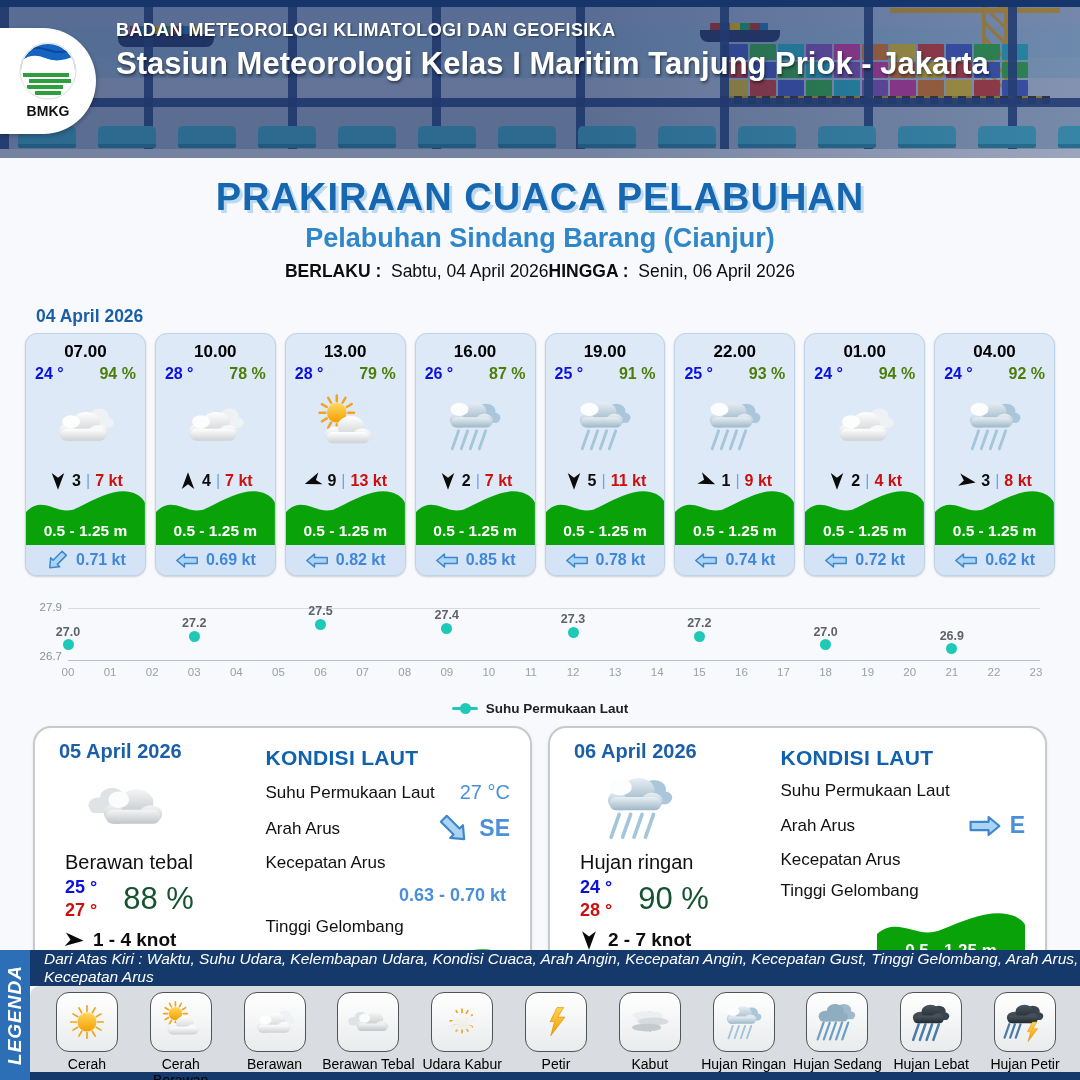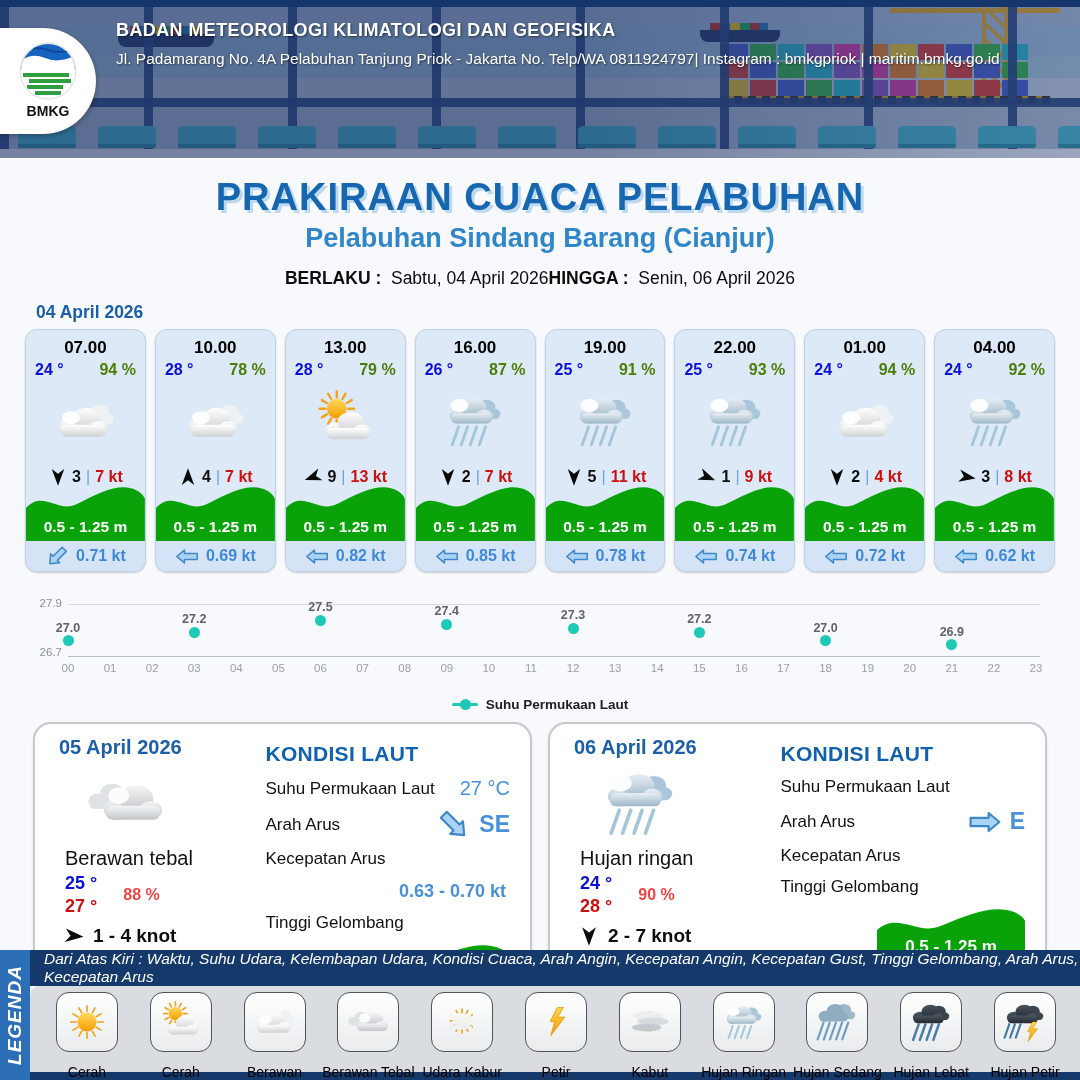--- a/index.html
+++ b/index.html
@@ -26,23 +26,23 @@
   .hero-topbar { position:absolute; top:0; left:0; right:0; height:7px; background:#16356b; }
   .logo-pill { position:absolute; left:0; top:28px; width:96px; height:106px; background:#fff; border-radius:0 53px 53px 0; z-index:6; display:flex; align-items:center; justify-content:center; box-shadow:1px 2px 4px rgba(0,0,0,.25); }
   .hero-text { position:absolute; left:116px; top:20px; right:10px; color:#fff; z-index:5; }
   .hero-agency { font-size:18px; font-weight:700; letter-spacing:.4px; text-shadow:1px 1px 2px rgba(0,0,0,.5); }
   .hero-station { font-size:31px; font-weight:700; margin-top:5px; text-shadow:1px 2px 3px rgba(0,0,0,.5); }
   .hero-address { font-size:15.5px; margin-top:9px; text-shadow:1px 1px 2px rgba(0,0,0,.5); }
 
   
   .main-title { text-align:center; margin-top:18px; font-size:38px; font-weight:800; color:#1766b0; letter-spacing:1px; text-shadow:3px 3px 0 #bcd9f0; }
   .sub-title  { text-align:center; margin-top:4px; font-size:27px; font-weight:700; color:#2f87ca; }
-  .validity { display:flex; justify-content:center; margin-top:14px; font-size:17.5px; color:#0d0d0d; }
+  .validity { display:flex; justify-content:center; margin-top:7px; font-size:17.5px; color:#0d0d0d; }
   .validity b { font-weight:700; }
-  .day-label { margin:13px 0 6px 36px; font-size:17.5px; font-weight:700; color:#1a5fa8; }
+  .day-label { margin:24px 0 6px 36px; font-size:17.5px; font-weight:700; color:#1a5fa8; }
 
   
   .cards { display:flex; gap:9px; margin:0 25px; }
   .fcard { flex:1; height:243px; background:#dde9f7; border:1px solid #bfd2e6; border-radius:12px; position:relative; overflow:hidden; box-shadow:0 1px 2px rgba(0,0,0,.18); }
   .f-time { text-align:center; font-weight:700; font-size:17px; color:#000; margin-top:8px; }
   .f-th { display:flex; justify-content:space-between; padding:3px 9px 0; font-weight:700; font-size:16px; }
   .f-temp { color:#0b11dd; }
   .f-hum  { color:#4c7d08; }
   .f-icon { height:84px; display:flex; align-items:center; justify-content:center; }
   .f-wind { display:flex; align-items:center; justify-content:center; gap:4px; font-weight:700; font-size:16px; height:28px; color:#0d0d0d; }
@@ -68,21 +68,21 @@
   
   .dcards { display:flex; gap:16px; margin:8px 33px 0; }
   .dcard { flex:1; height:248px; background:#fff; border:2px solid #c6cacd; border-radius:18px; box-shadow:0 1px 3px rgba(0,0,0,.10); padding:12px 20px 10px 24px; display:grid; grid-template-columns:44% 56%; }
   .d-date { font-size:20px; font-weight:700; color:#1a5fa8; }
   .d-icon { height:88px; display:flex; align-items:center; padding-left:14px; }
   .d-cond { font-size:20px; color:#111; padding-left:6px; }
   .d-temps { display:flex; align-items:center; gap:26px; padding-left:6px; margin-top:2px; }
   .d-temps .col { display:flex; flex-direction:column; line-height:1.25; }
   .d-tmin { color:#0b11dd; font-weight:700; font-size:18px; }
   .d-tmax { color:#cc1010; font-weight:700; font-size:18px; }
-  .d-hum  { color:#ef4444; font-weight:700; font-size:16px; }
+  .d-hum  { color:#14532d; font-weight:400; font-size:31px; }
   .d-wind { display:flex; align-items:center; gap:8px; font-weight:700; font-size:19px; color:#0d0d0d; margin-top:8px; padding-left:4px; }
   .d-gust { color:#cc1010; font-weight:700; font-size:18px; margin-top:6px; padding-left:34px; }
   .d-right { padding-top:6px; padding-left:8px; }
   .d-sea-title { font-size:21px; font-weight:700; color:#1061ae; letter-spacing:.3px; }
   .d-row { display:flex; justify-content:space-between; align-items:center; margin-top:11px; }
   .d-label { font-size:17px; color:#111; }
   .d-sst { font-size:20px; font-weight:400; color:#4a90d9; }
   .d-dir { display:flex; align-items:center; gap:8px; font-size:23px; font-weight:700; color:#4a90d9; }
   .d-speed { text-align:right; font-size:18px; font-weight:700; color:#4a90d9; margin-top:12px; padding-right:4px; }
   .d-wavebox { position:relative; width:148px; height:64px; margin-left:auto; margin-top:2px; }
@@ -90,21 +90,21 @@
   .d-wave-label { position:absolute; bottom:6px; width:100%; text-align:center; color:#fff; font-weight:700; font-size:17px; }
 
   
   .legend { position:absolute; left:0; right:0; bottom:0; height:130px; }
   .leg-band { position:absolute; left:0; top:0; bottom:0; width:30px; background:#2d6fb7; z-index:2; display:flex; align-items:center; justify-content:center; overflow:visible; }
   .leg-band span { transform:rotate(-90deg); color:#fff; font-size:19px; font-weight:700; font-style:italic; letter-spacing:1px; white-space:nowrap; }
   .leg-caption { margin-left:30px; height:36px; background:#16396b; color:#fff; font-style:italic; font-size:15.5px; display:flex; align-items:center; padding-left:14px; }
   .leg-body { margin-left:30px; height:86px; background:#d9dde1; display:flex; padding:6px 8px 0 10px; border-radius:10px 0 0 0; }
   .leg-item { flex:1; text-align:center; }
   .leg-box { width:62px; height:60px; margin:0 auto; background:linear-gradient(#ffffff,#e9ebec); border:1.6px solid #4f5458; border-radius:13px; display:flex; align-items:center; justify-content:center; }
-  .leg-label { font-size:14px; color:#000; margin-top:12px; }
+  .leg-label { font-size:14px; color:#000; margin-top:4px; }
   .leg-bottom { margin-left:30px; height:8px; background:#16396b; }
 </style>
 </head>
 <body>
 
 <svg width="0" height="0" style="position:absolute" aria-hidden="true">
   <defs>
     <linearGradient id="g-sun" x1="0" y1="0" x2="0" y2="1">
         <stop offset="0" stop-color="#ffd95e"></stop>
         <stop offset="1" stop-color="#f59d00"></stop>
@@ -218,21 +218,21 @@
           <rect x="16" y="41" width="42" height="4" fill="#2e9e3f"></rect>
           <rect x="14" y="47" width="36" height="4" fill="#2e9e3f"></rect>
           <rect x="22" y="53" width="26" height="4" fill="#2e9e3f"></rect>
         </g>
         <text x="35" y="78" text-anchor="middle" font-size="14" font-weight="bold" fill="#111" font-family="Liberation Sans, sans-serif">BMKG</text>
       </svg>
     </div>
 
     <div class="hero-text">
       <div class="hero-agency">BADAN METEOROLOGI KLIMATOLOGI DAN GEOFISIKA</div>
-      <div class="hero-address">Jl. Padamarang No. 4A Pelabuhan Tanjung Priok - Jakarta No. Telp/WA 0811924797| Instagram : bmkgpriok | maritim.bmkg.go.id</div>
+      <div class="hero-station">Stasiun Meteorologi Kelas I Maritim Tanjung Priok - Jakarta</div>
     </div>
   </div>
 
   <div class="main-title">PRAKIRAAN CUACA PELABUHAN</div>
   <div class="sub-title">Pelabuhan Sindang Barang (Cianjur)</div>
   <div class="validity">
     <span><b>BERLAKU :</b>&nbsp;&nbsp;<span>Sabtu, 04 April 2026</span></span>
     <span><b>HINGGA :</b>&nbsp;&nbsp;<span>Senin, 06 April 2026</span></span>
   </div>
 

